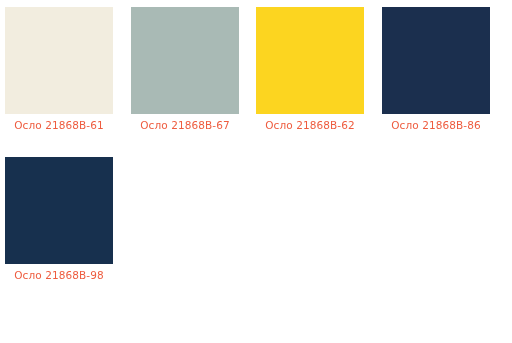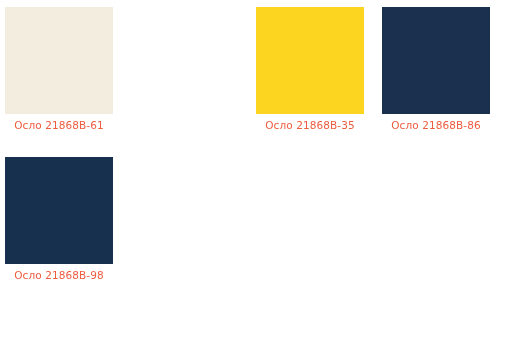--- a/index.html
+++ b/index.html
@@ -48,23 +48,27 @@
   }
 </style>
 </head>
 <body>
 
 <div id="palette-grid" style="background: rgb(255, 255, 255); width: 512px; height: 343px;">
     <div class="swatch-cell" style="left: -4px; top: 7px;">
       <div class="swatch-chip" style="background: rgb(242, 237, 223);"></div>
       <span class="swatch-label" style="color: rgb(238, 92, 63);">Осло 21868В-61</span>
     </div>
+    <div class="swatch-cell" style="left: 122px; top: 7px;">
+      <div class="swatch-chip" style="background: rgb(169, 186, 181);"></div>
+      <span class="swatch-label" style="color: rgb(238, 92, 63);">Осло 21868В-67</span>
+    </div>
     <div class="swatch-cell" style="left: 247px; top: 7px;">
       <div class="swatch-chip" style="background: rgb(252, 213, 32);"></div>
-      <span class="swatch-label" style="color: rgb(238, 92, 63);">Осло 21868В-35</span>
+      <span class="swatch-label" style="color: rgb(238, 92, 63);">Осло 21868В-62</span>
     </div>
     <div class="swatch-cell" style="left: 373px; top: 7px;">
       <div class="swatch-chip" style="background: rgb(27, 47, 78);"></div>
       <span class="swatch-label" style="color: rgb(238, 92, 63);">Осло 21868В-86</span>
     </div>
     <div class="swatch-cell" style="left: -4px; top: 157px;">
       <div class="swatch-chip" style="background: rgb(23, 48, 78);"></div>
       <span class="swatch-label" style="color: rgb(238, 92, 63);">Осло 21868В-98</span>
     </div>
   </div>

